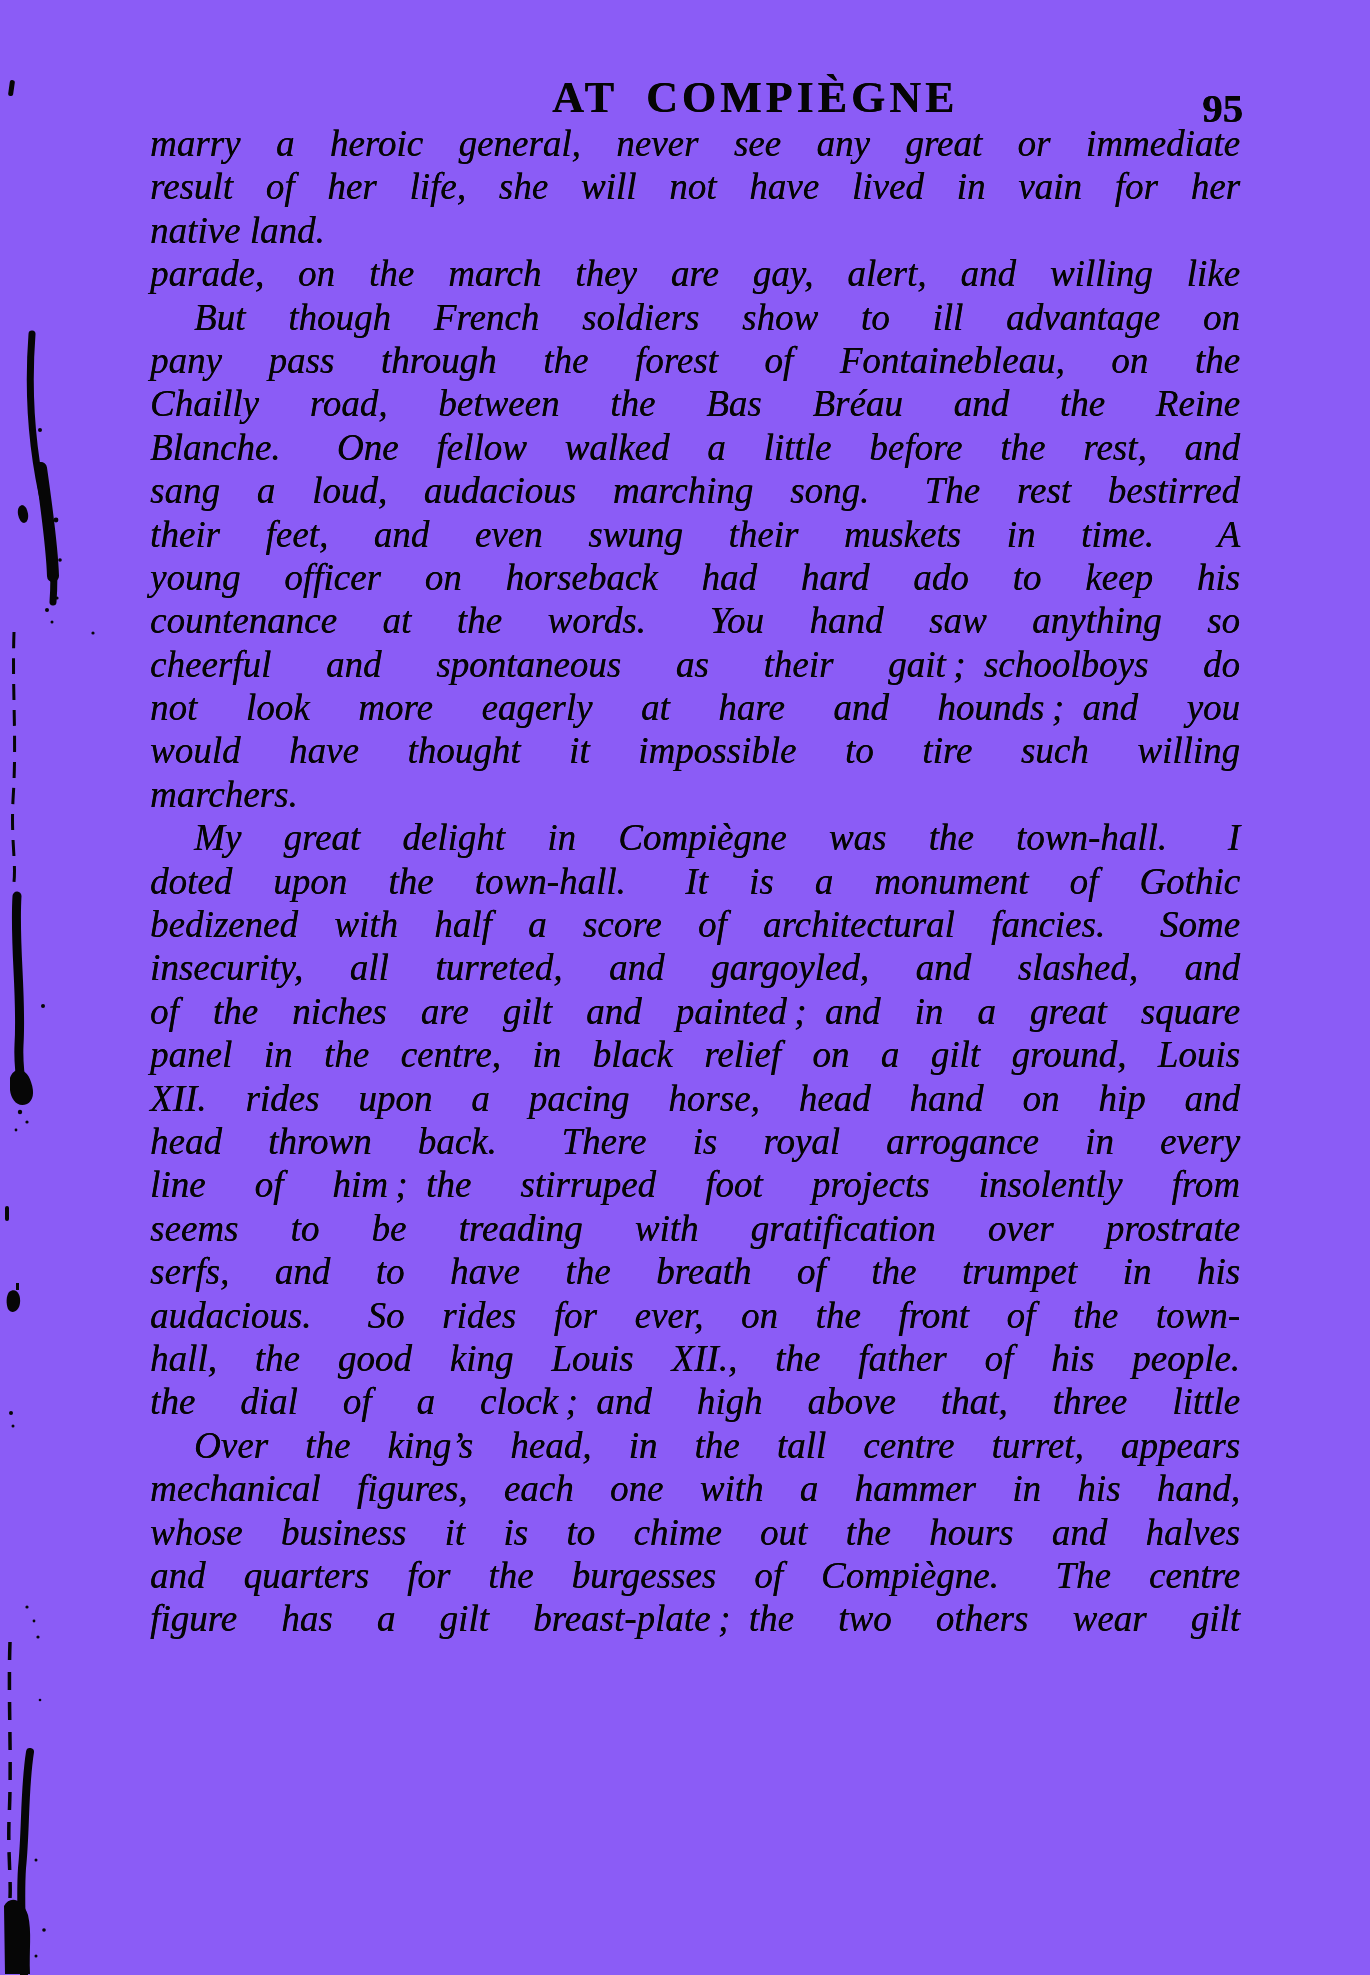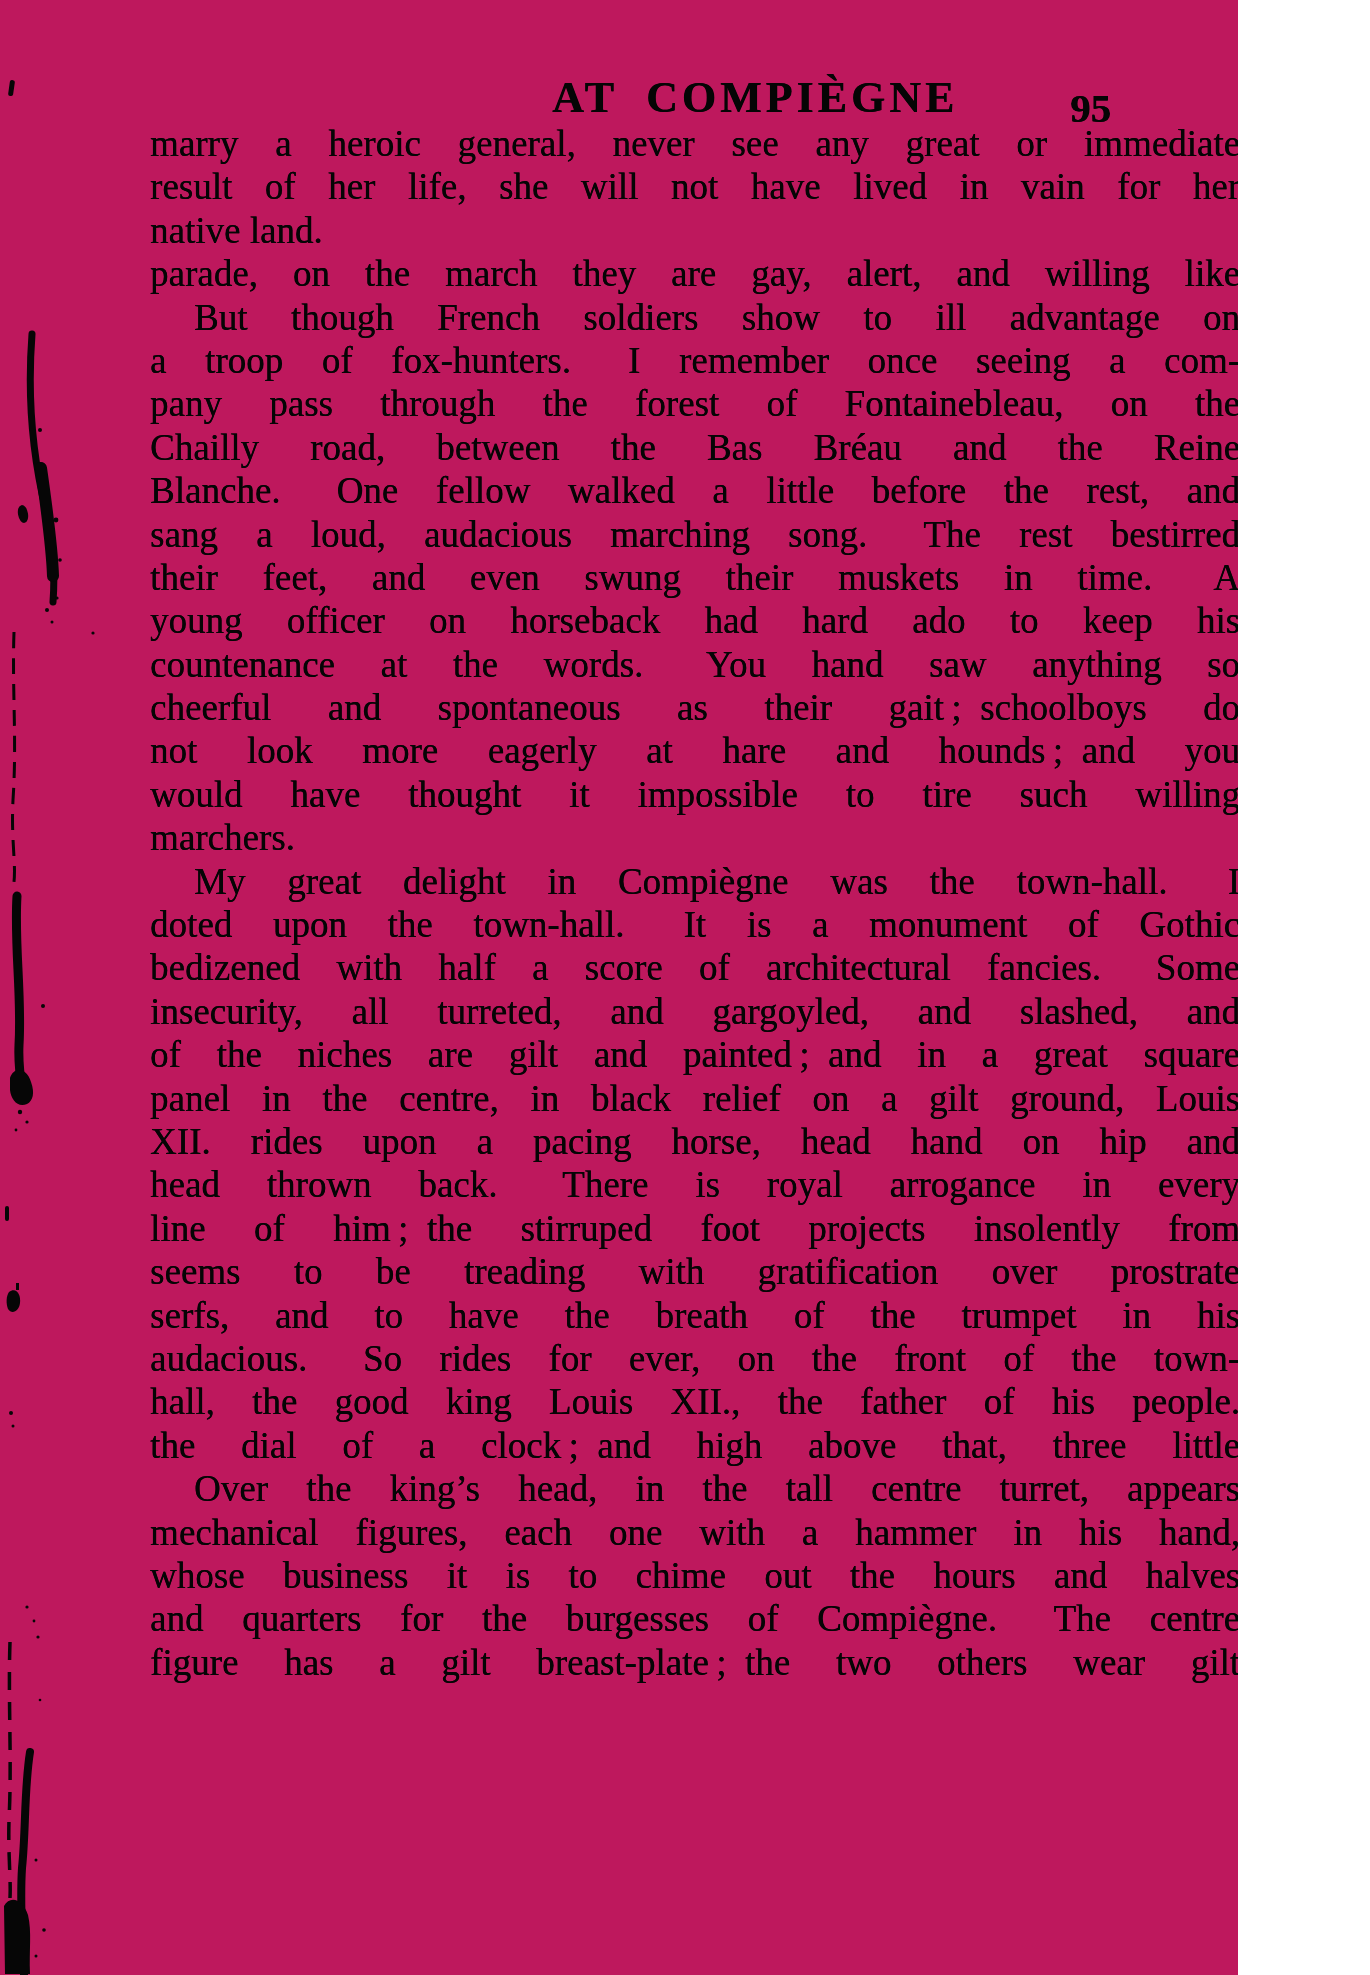--- a/index.html
+++ b/index.html
@@ -2,23 +2,23 @@
 <html><head>
 <meta charset="utf-8">
 <style>
   html, body {
     margin: 0;
     padding: 0;
     background: #ffffff;
   }
   .page {
     position: relative;
-    width: 1238px;
+    width: 1370px;
     height: 1975px;
-    background: #be185d;
+    background: #8b5cf6;
     overflow: hidden;
     font-family: "Liberation Serif", "DejaVu Serif", serif;
     color: #050505;
   }
   .running-head {
     position: absolute;
     top: 72px;
     left: 552px;
     font-size: 44px;
     font-weight: 700;
@@ -43,20 +43,21 @@
     width: 1090px;
   }
   .line {
     font-size: 37px;
     line-height: 43.4px;
     height: 43.4px;
     text-align: justify;
     text-align-last: justify;
     text-shadow: 0.35px 0 currentColor;
     overflow: visible;
+    font-style: italic;
   }
   .line.indent { text-indent: 44px; }
   .line.end { text-align-last: left; }
   .ink {
     position: absolute;
     inset: 0;
     width: 1370px;
     height: 1975px;
     pointer-events: none;
   }
@@ -68,21 +69,20 @@
 
   <div class="running-head">AT COMPIÈGNE</div>
   <div class="page-number">95</div>
 
   <div class="text-block">
       <div class="line">marry a heroic general, never see any great or immediate</div>
       <div class="line">result of her life, she will not have lived in vain for her</div>
       <div class="line end">native land.</div>
       <div class="line">parade, on the march they are gay, alert, and willing like</div>
       <div class="line indent">But though French soldiers show to ill advantage on</div>
-      <div class="line">a troop of fox-hunters.  I remember once seeing a com-</div>
       <div class="line">pany pass through the forest of Fontainebleau, on the</div>
       <div class="line">Chailly road, between the Bas Bréau and the Reine</div>
       <div class="line">Blanche.  One fellow walked a little before the rest, and</div>
       <div class="line">sang a loud, audacious marching song.  The rest bestirred</div>
       <div class="line">their feet, and even swung their muskets in time.  A</div>
       <div class="line">young officer on horseback had hard ado to keep his</div>
       <div class="line">countenance at the words.  You hand saw anything so</div>
       <div class="line">cheerful and spontaneous as their gait ; schoolboys do</div>
       <div class="line">not look more eagerly at hare and hounds ; and you</div>
       <div class="line">would have thought it impossible to tire such willing</div>

